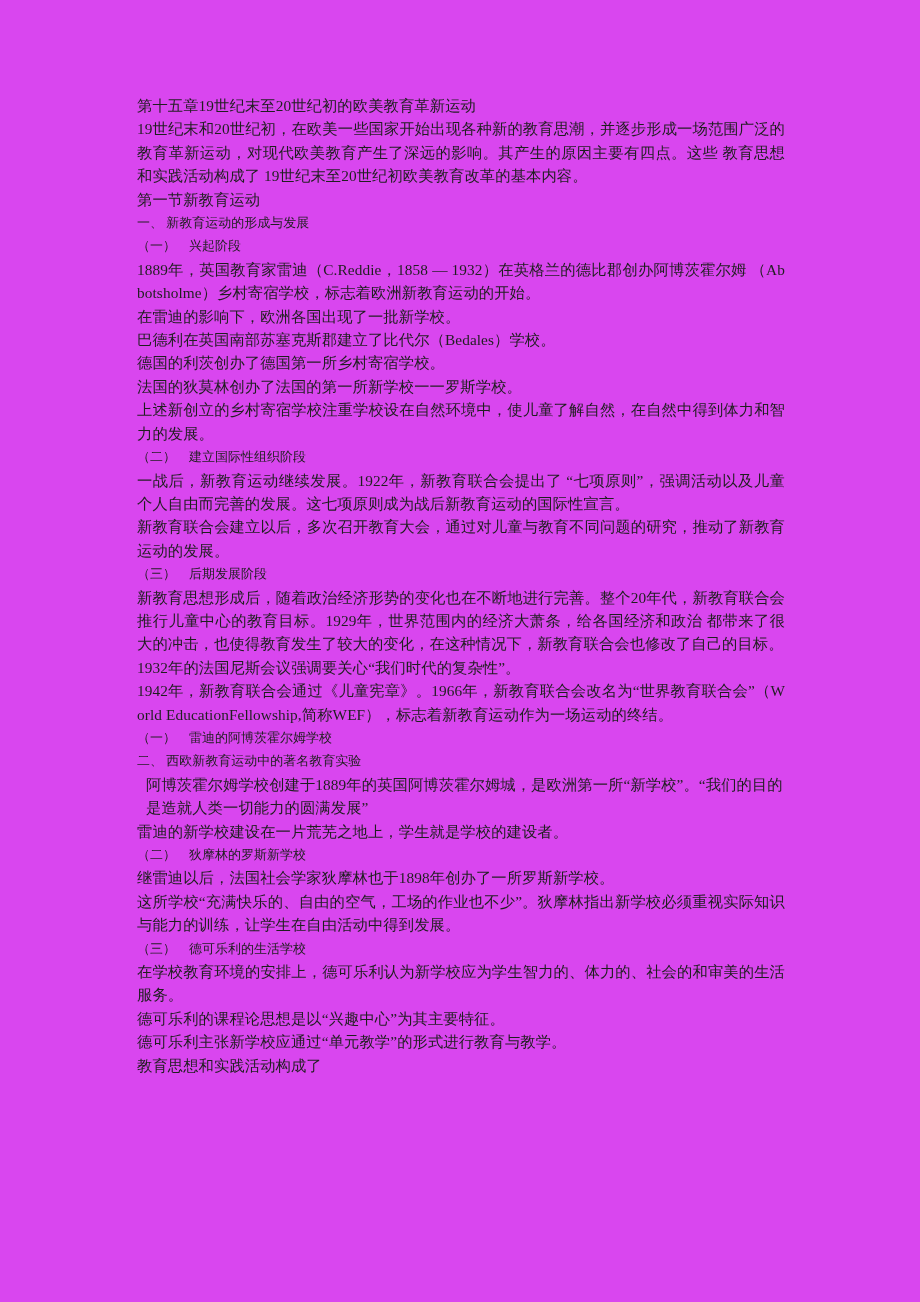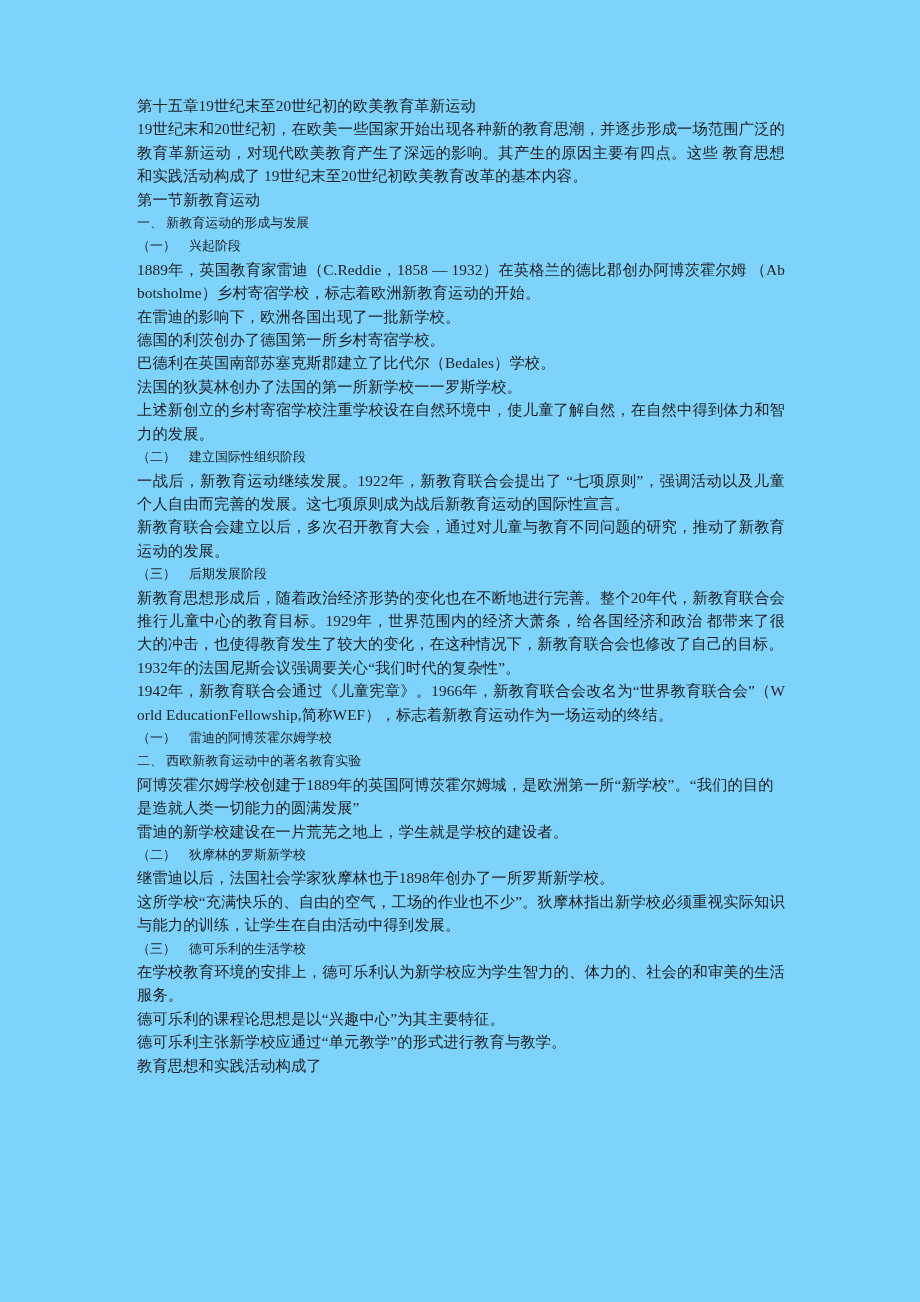--- a/index.html
+++ b/index.html
@@ -14,21 +14,21 @@
     overflow: hidden;
     font-family: "Liberation Serif", "DejaVu Serif", serif;
     color: #1b1b1b;
     -webkit-font-smoothing: antialiased;
   }
 
   #page {
     position: relative;
     width: 920px;
     height: 1302px;
-    background: #7dd3fc;
+    background: #d946ef;
     box-sizing: border-box;
   }
 
   #doc-body {
     position: absolute;
     left: 137px;
     top: 94px;
     width: 648px;
   }
 
@@ -46,21 +46,21 @@
   .para {
     font-size: 15.3px;
     line-height: 23.4px;
     text-align: justify;
     text-justify: inter-character;
     white-space: pre-wrap;
     word-break: break-all;
     letter-spacing: 0.1px;
     color: #1f1f1f;
   }
-  .para.last-short { text-align: left; }
+  .para.last-short { text-align: left; margin-left: 9px; }
 
   .heading-num {
     font-size: 13px;
     line-height: 23.4px;
     white-space: pre;
     color: #1f1f1f;
   }
 </style>
 </head>
 <body>
@@ -75,23 +75,23 @@
     <div class="line">第一节新教育运动</div>
 
     <div class="heading-num">一、 新教育运动的形成与发展</div>
 
     <div class="heading-num">（一）    兴起阶段</div>
 
     <div class="para">1889年，英国教育家雷迪（C.Reddie，1858 — 1932）在英格兰的德比郡创办阿博茨霍尔姆 （Abbotsholme）乡村寄宿学校，标志着欧洲新教育运动的开始。</div>
 
     <div class="line">在雷迪的影响下，欧洲各国出现了一批新学校。</div>
 
+    <div class="line">巴德利在英国南部苏塞克斯郡建立了比代尔（Bedales）学校。</div>
+
     <div class="line">德国的利茨创办了德国第一所乡村寄宿学校。</div>
-
-    <div class="line">巴德利在英国南部苏塞克斯郡建立了比代尔（Bedales）学校。</div>
 
     <div class="line">法国的狄莫林创办了法国的第一所新学校一一罗斯学校。</div>
 
     <div class="para">上述新创立的乡村寄宿学校注重学校设在自然环境中，使儿童了解自然，在自然中得到体力和智力的发展。</div>
 
     <div class="heading-num">（二）    建立国际性组织阶段</div>
 
     <div class="para">一战后，新教育运动继续发展。1922年，新教育联合会提出了 “七项原则”，强调活动以及儿童个人自由而完善的发展。这七项原则成为战后新教育运动的国际性宣言。</div>
 
     <div class="para">新教育联合会建立以后，多次召开教育大会，通过对儿童与教育不同问题的研究，推动了新教育运动的发展。</div>

